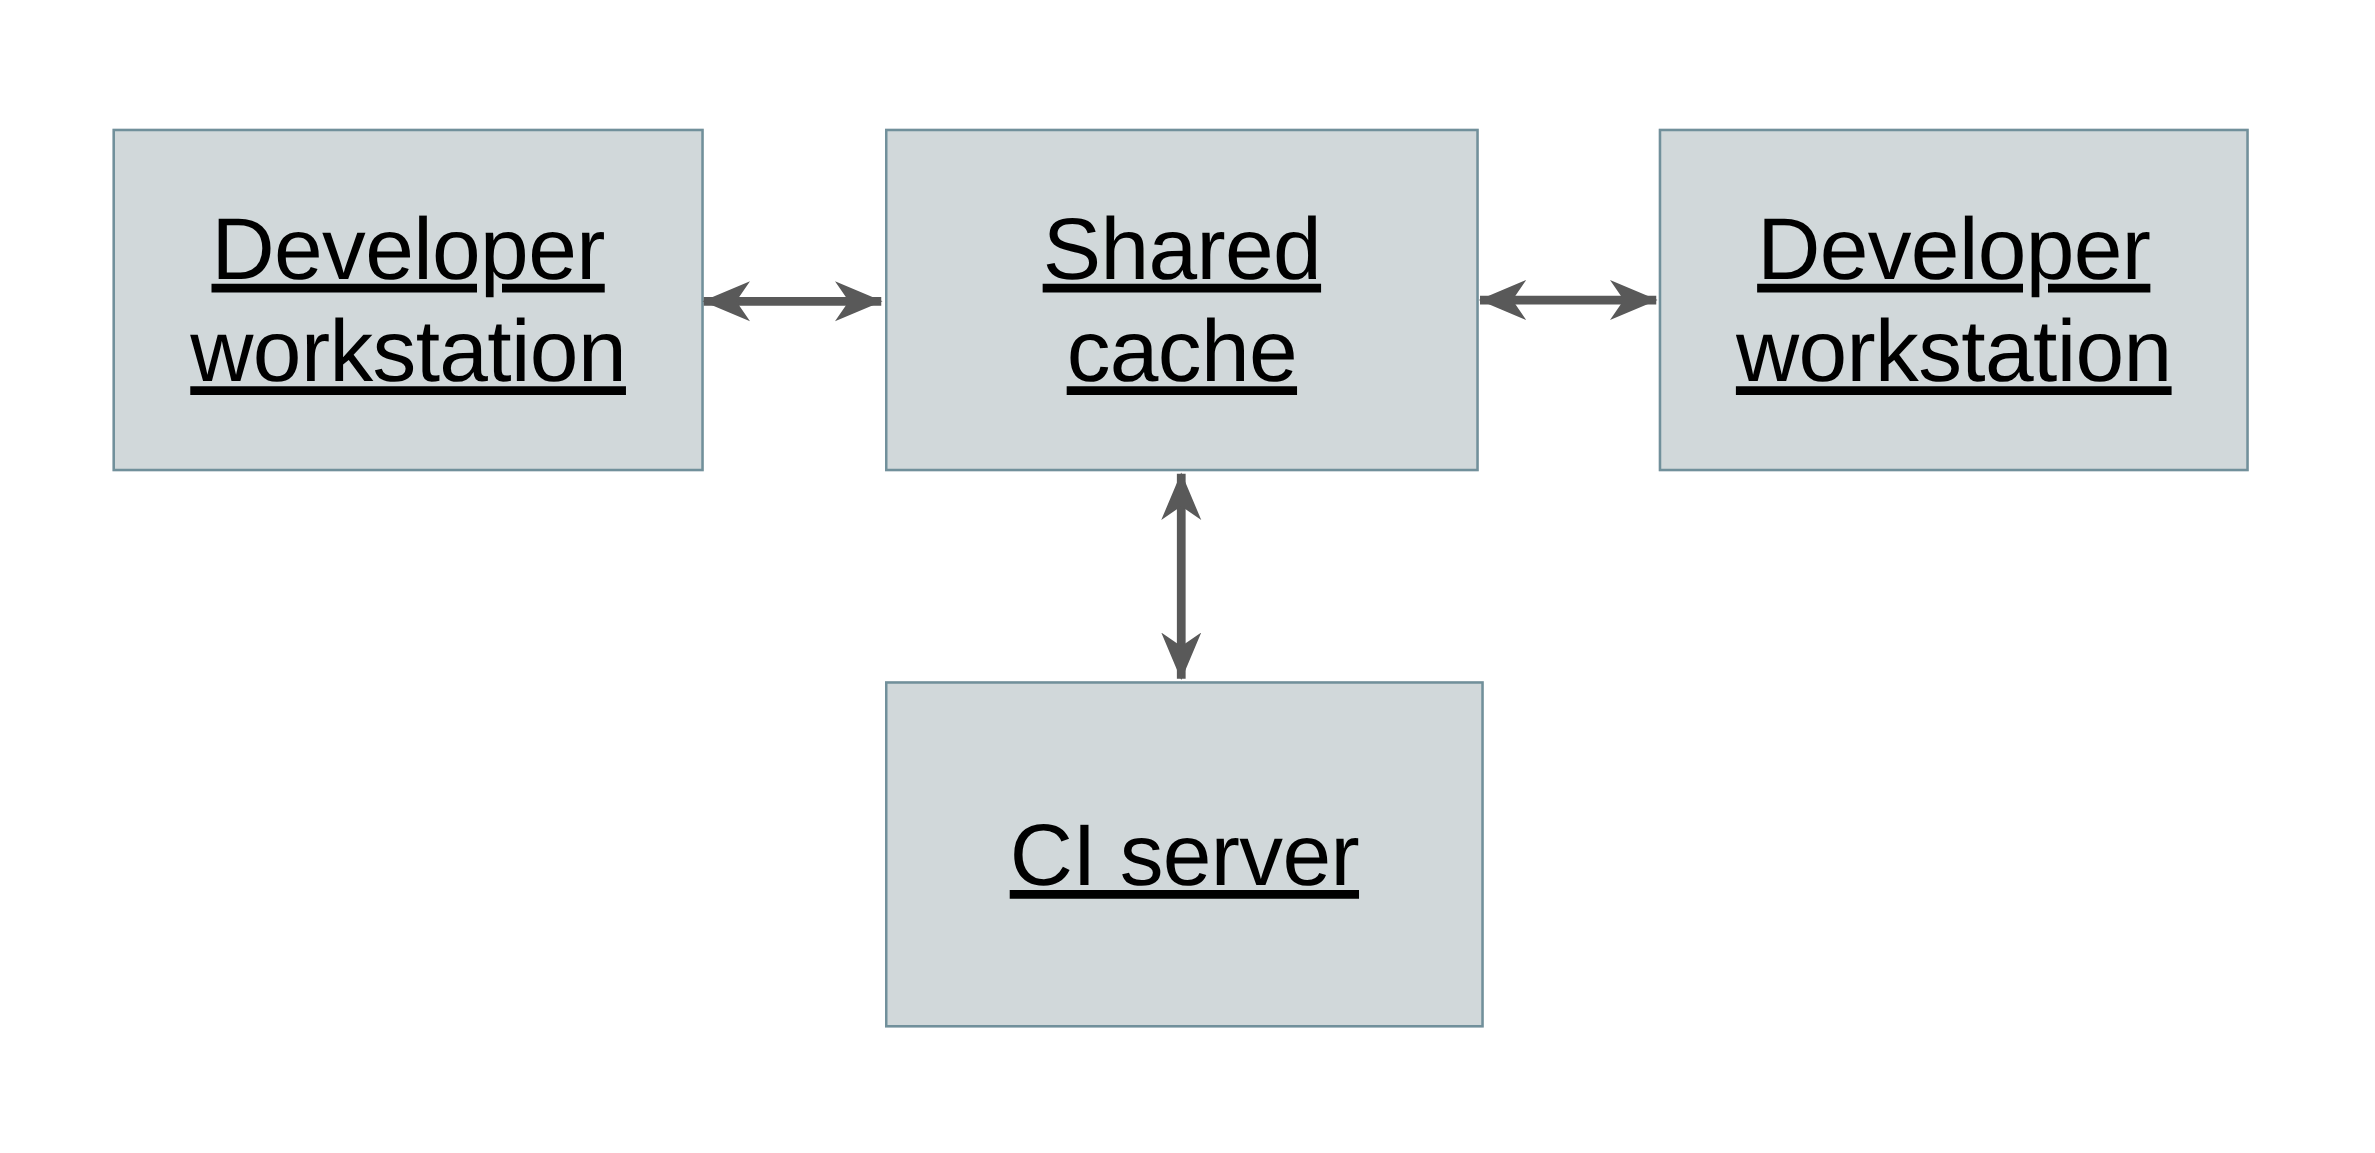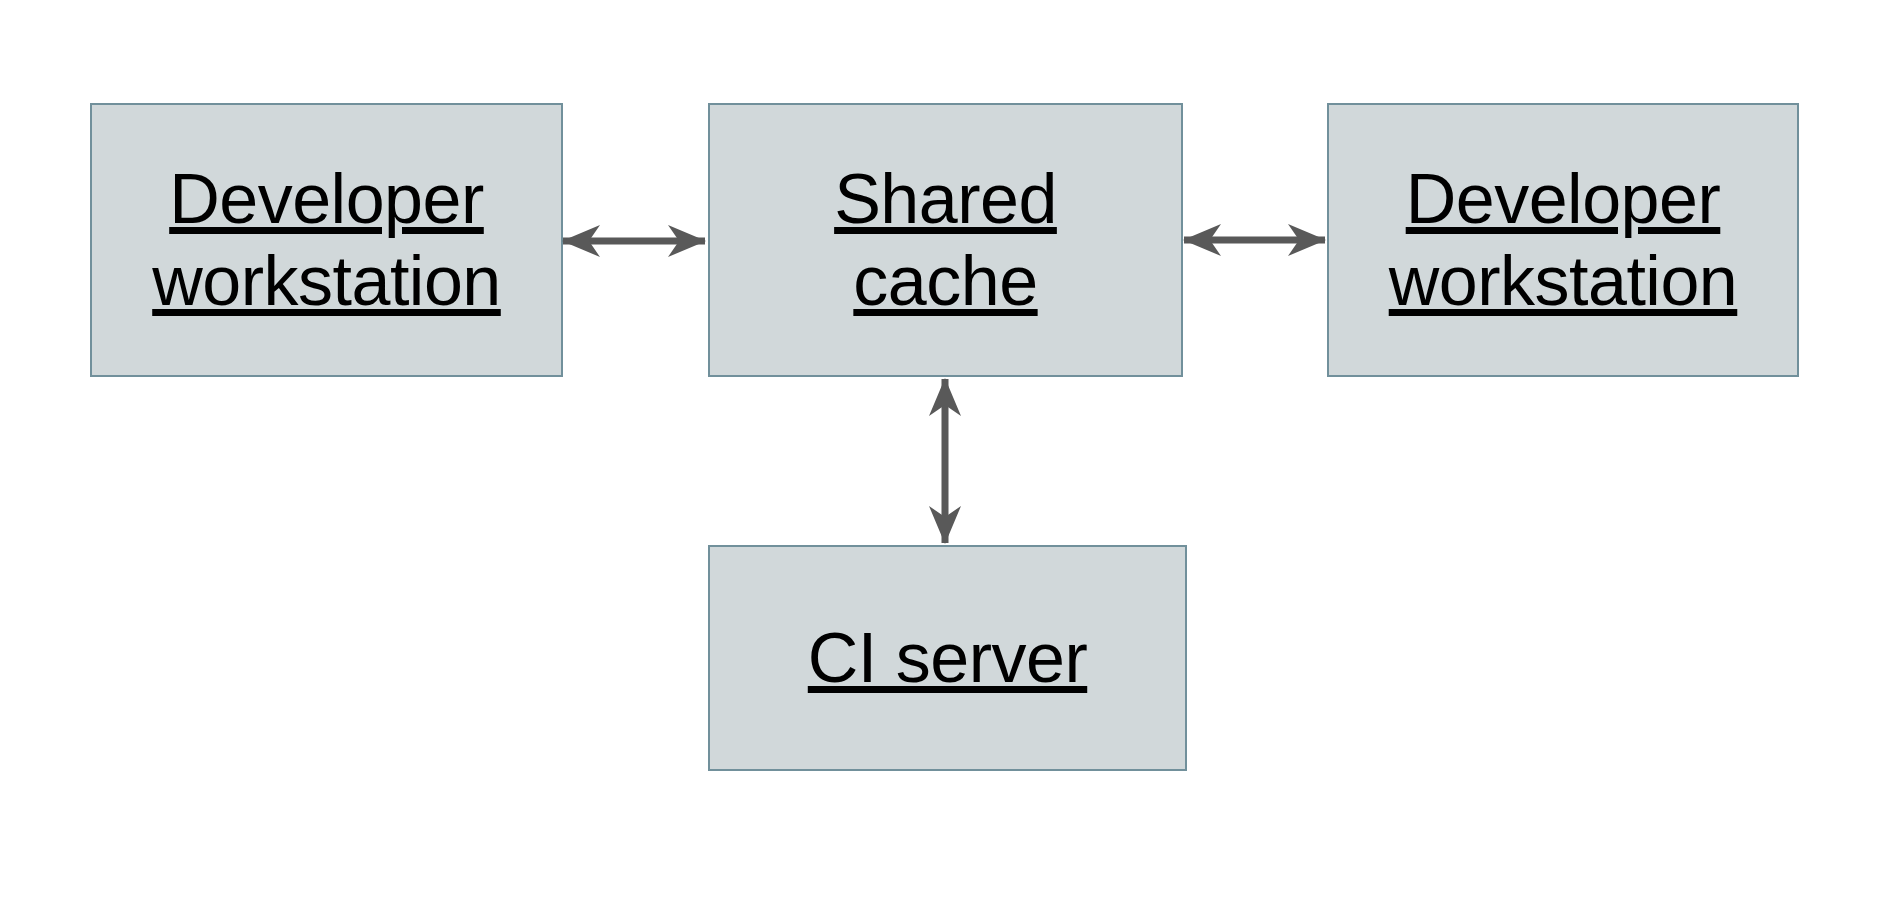--- a/index.html
+++ b/index.html
@@ -34,21 +34,21 @@
     font-size: 70px;
     line-height: 82px;
     color: var(--text);
     white-space: pre-line;
     letter-spacing: -0.5px;
     text-decoration: underline;
   }
   #node-dev-left   { left: 90px;   top: 103px; width: 473px; height: 274px; }
   #node-cache      { left: 708px;  top: 103px; width: 475px; height: 274px; }
   #node-dev-right  { left: 1327px; top: 103px; width: 472px; height: 274px; }
-  #node-ci         { left: 708px;  top: 545px; width: 479px; height: 226px; }
+  #node-ci         { left: 708px;  top: 545px; width: 479px; height: 277px; }
   .edge { position: absolute; overflow: visible; }
   #edge-left  { left: 558px;  top: 215px; width: 152px; height: 52px; }
   #edge-right { left: 1179px; top: 214px; width: 151px; height: 52px; }
   #edge-ci    { left: 919px;  top: 375px; width: 52px;  height: 172px; }
   .edge line { stroke: var(--arrow); stroke-width: 7; }
   .arrowhead { fill: var(--arrow); }
   .defs-holder { position: absolute; width: 0; height: 0; }
 </style>
 </head>
 <body>

